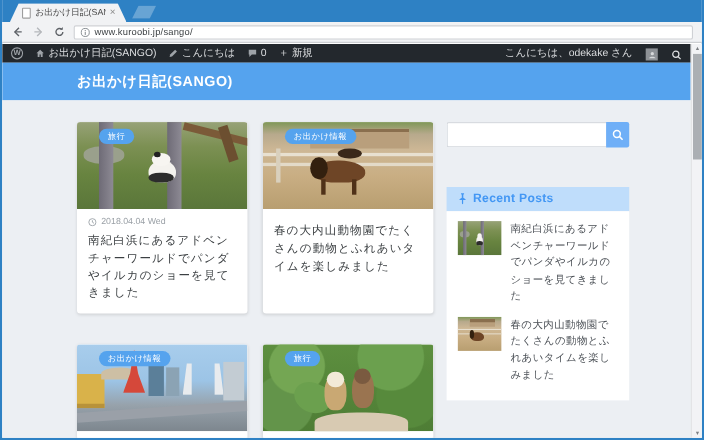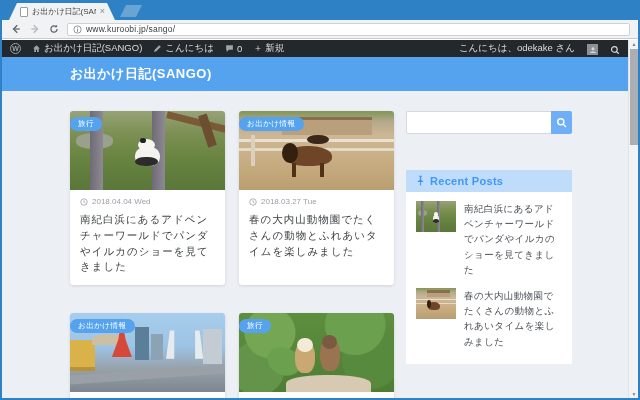--- a/index.html
+++ b/index.html
@@ -44,21 +44,21 @@
   
   .siteheader { height:34px; background:#55a3ee; display:flex; align-items:center; padding-left:68px; }
   .site-title { color:#fff; font-size:13px; font-weight:bold; letter-spacing:.5px; }
 
   
   .content { position:relative; height:calc(100% - 51px); }
   .cards { position:absolute; left:68px; top:20px; width:324px; display:grid;
            grid-template-columns:155px 155px; column-gap:14px; row-gap:28px; }
   .card { background:#fff; border-radius:3px; box-shadow:0 1px 3px rgba(0,0,0,.12); overflow:hidden; }
   .card-img { position:relative; height:79px; overflow:hidden; }
-  .badge { position:absolute; top:6px; left:0; background:#55a3ee; color:#fff; font-size:7.5px;
+  .badge { position:absolute; top:6px; left:20px; background:#55a3ee; color:#fff; font-size:7.5px;
            padding:2px 8px; border-radius:9px; z-index:5; letter-spacing:.5px; }
   .card-body { padding:7px 10px 10px; }
   .date { display:flex; align-items:center; gap:4px; color:#9aa0a6; font-size:8px; }
   .card-title { margin-top:6px; font-size:10.5px; color:#3c4043; line-height:1.5; letter-spacing:1px; }
 
   
   .sidebar { position:absolute; left:404px; top:20px; width:166px; }
   .search-row { display:flex; height:23px; }
   .search-input { flex:1; border:1px solid #d5d9de; border-right:none; border-radius:2px 0 0 2px;
                   font-size:10px; padding:0 6px; outline:none; background:#fff; }
@@ -265,27 +265,20 @@
                   <div class="post"></div>
                   <div class="pony2"></div>
                   <div class="pony"></div>
                   <div class="mane"></div>
                   <div class="leg1"></div>
                   <div class="leg2"></div>
                 </div>
               <span class="badge">お出かけ情報</span>
             </div>
             <div class="card-body">
-              <div class="date">
-                <svg width="8" height="8" viewBox="0 0 16 16">
-                    <circle cx="8" cy="8" r="6.5" stroke="#9aa0a6" stroke-width="1.6" fill="none"></circle>
-                    <path d="M8 4.5 V8 L11 10" stroke="#9aa0a6" stroke-width="1.6" fill="none"></path>
-                  </svg>
-                <span>2018.03.27 Tue</span>
-              </div>
               <div class="card-title">春の大内山動物園でたくさんの動物とふれあいタイムを楽しみました</div>
             </div>
           </div>
 
           <div class="card">
             <div class="card-img">
               <div class="art art-city">
                   <div class="b1"></div>
                   <div class="dome"></div>
                   <div class="b2"></div>

